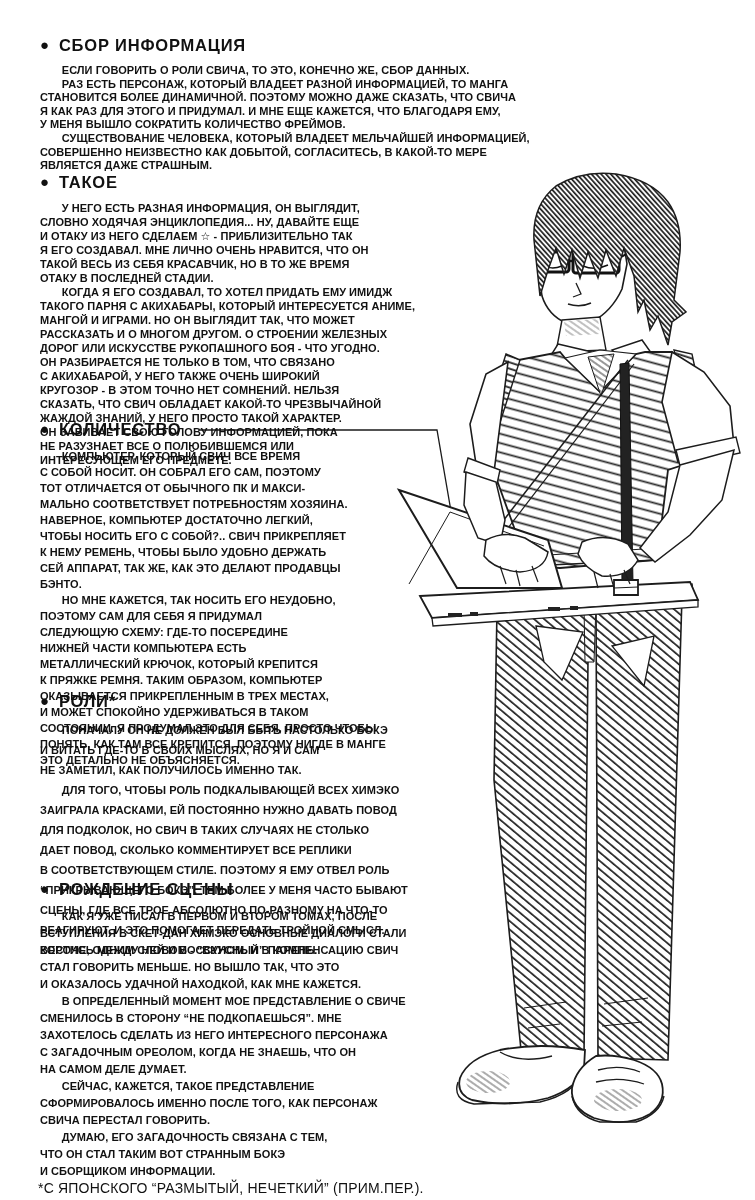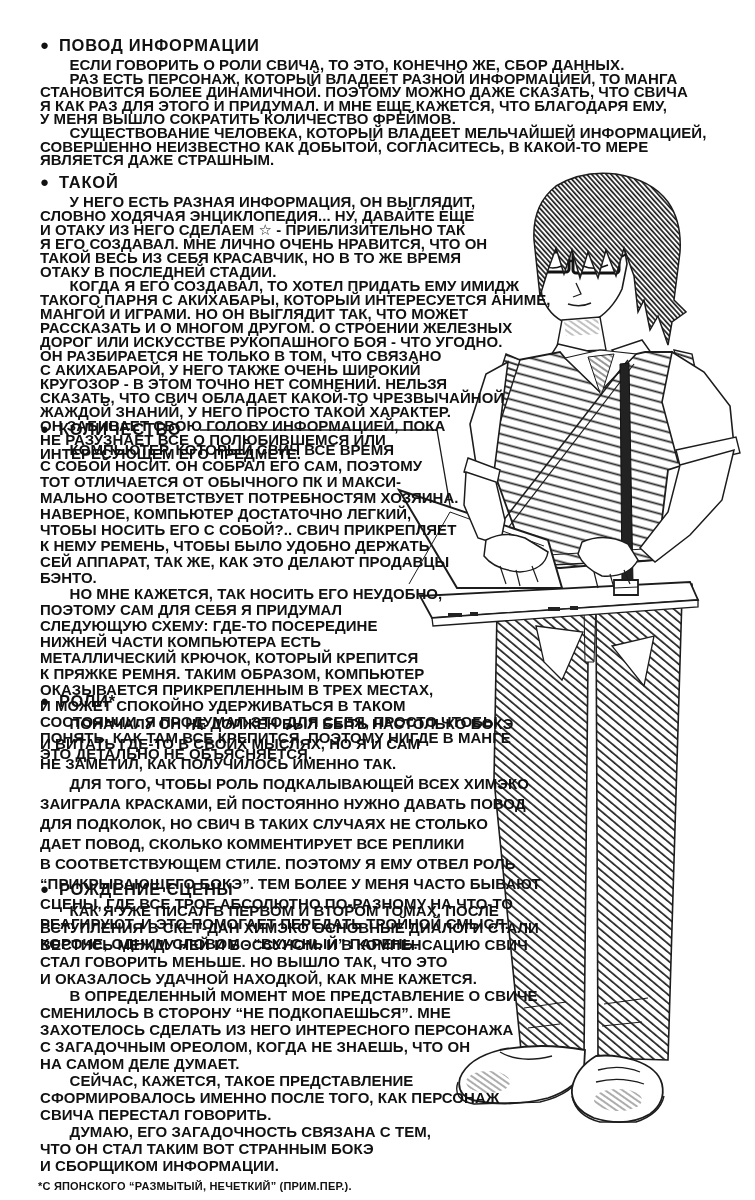--- a/index.html
+++ b/index.html
@@ -4,29 +4,29 @@
 <style>
   html,body{margin:0;padding:0;background:#ffffff;}
   body{width:755px;height:1200px;overflow:hidden;
        font-family:"Liberation Sans","DejaVu Sans",sans-serif;color:#111;}
   .page{position:relative;width:755px;height:1200px;background:#fff;}
   .art{position:absolute;left:0;top:0;z-index:0;}
   .sec{position:absolute;left:40px;z-index:2;}
   .h{display:flex;align-items:center;gap:9px;font-weight:bold;
      font-size:16.5px;letter-spacing:.8px;white-space:pre;}
   .bullet{font-size:15px;line-height:1;transform:translateY(-1px);}
-  .body{font-weight:bold;font-size:15px;letter-spacing:.05px;
-        white-space:pre;margin-top:3px;}
+  .body{font-weight:bold;font-size:11px;letter-spacing:.05px;
+        white-space:pre;margin-top:9px;}
   .lh136{line-height:13.6px}
   .lh121{line-height:14px}
   .lh120{line-height:16px}
   .lh132{line-height:20px}
   .lh129{line-height:17px}
   .footnote{position:absolute;left:38px;top:1180px;z-index:2;
-            font-weight:bold;font-size:11px;letter-spacing:.2px;white-space:pre;}
+            font-weight:normal;font-size:14px;letter-spacing:.2px;white-space:pre;}
   svg *{vector-effect:non-scaling-stroke;}
 </style>
 </head>
 <body>
 
 <div class="page">
 
   <svg class="art" width="755" height="1200" viewBox="0 0 755 1200" xmlns="http://www.w3.org/2000/svg">
     <defs>
       <pattern id="p-hair" width="3.6" height="3.6" patternUnits="userSpaceOnUse" patternTransform="rotate(48)">
@@ -154,36 +154,36 @@
       <path d="M596 1056 Q576 1068 572 1088 Q570 1108 594 1118 Q626 1128 650 1114 Q666 1102 662 1084 Q658 1068 634 1060 Q614 1054 596 1056 Z" stroke-width="1.8"></path>
       <path d="M572 1096 Q576 1116 600 1122 L636 1122 Q660 1114 664 1096" fill="none" stroke-width="1.4"></path>
       <path d="M598 1070 Q620 1064 640 1072 M596 1082 Q620 1076 644 1084" fill="none" stroke-width="1.3"></path>
       <ellipse cx="618" cy="1100" rx="24" ry="11" fill="url(#p-lite)" stroke="none" opacity=".8"></ellipse>
     </g>
   </svg>
 
   <div class="sec" style="top:36px">
     <div class="h">
       <span class="bullet">●</span>
-      <span>ПОВОД ИНФОРМАЦИИ</span>
+      <span>СБОР ИНФОРМАЦИЯ</span>
     </div>
     <div class="body lh136">       ЕСЛИ ГОВОРИТЬ О РОЛИ СВИЧА, ТО ЭТО, КОНЕЧНО ЖЕ, СБОР ДАННЫХ.
        РАЗ ЕСТЬ ПЕРСОНАЖ, КОТОРЫЙ ВЛАДЕЕТ РАЗНОЙ ИНФОРМАЦИЕЙ, ТО МАНГА
 СТАНОВИТСЯ БОЛЕЕ ДИНАМИЧНОЙ. ПОЭТОМУ МОЖНО ДАЖЕ СКАЗАТЬ, ЧТО СВИЧА
 Я КАК РАЗ ДЛЯ ЭТОГО И ПРИДУМАЛ. И МНЕ ЕЩЕ КАЖЕТСЯ, ЧТО БЛАГОДАРЯ ЕМУ,
 У МЕНЯ ВЫШЛО СОКРАТИТЬ КОЛИЧЕСТВО ФРЕЙМОВ.
        СУЩЕСТВОВАНИЕ ЧЕЛОВЕКА, КОТОРЫЙ ВЛАДЕЕТ МЕЛЬЧАЙШЕЙ ИНФОРМАЦИЕЙ,
 СОВЕРШЕННО НЕИЗВЕСТНО КАК ДОБЫТОЙ, СОГЛАСИТЕСЬ, В КАКОЙ-ТО МЕРЕ
 ЯВЛЯЕТСЯ ДАЖЕ СТРАШНЫМ.</div>
   </div>
 
   <div class="sec" style="top:173px">
     <div class="h">
       <span class="bullet">●</span>
-      <span>ТАКОЙ</span>
+      <span>ТАКОЕ</span>
     </div>
     <div class="body lh121">       У НЕГО ЕСТЬ РАЗНАЯ ИНФОРМАЦИЯ, ОН ВЫГЛЯДИТ,
 СЛОВНО ХОДЯЧАЯ ЭНЦИКЛОПЕДИЯ... НУ, ДАВАЙТЕ ЕЩЕ
 И ОТАКУ ИЗ НЕГО СДЕЛАЕМ ☆ - ПРИБЛИЗИТЕЛЬНО ТАК
 Я ЕГО СОЗДАВАЛ. МНЕ ЛИЧНО ОЧЕНЬ НРАВИТСЯ, ЧТО ОН
 ТАКОЙ ВЕСЬ ИЗ СЕБЯ КРАСАВЧИК, НО В ТО ЖЕ ВРЕМЯ
 ОТАКУ В ПОСЛЕДНЕЙ СТАДИИ.
        КОГДА Я ЕГО СОЗДАВАЛ, ТО ХОТЕЛ ПРИДАТЬ ЕМУ ИМИДЖ
 ТАКОГО ПАРНЯ С АКИХАБАРЫ, КОТОРЫЙ ИНТЕРЕСУЕТСЯ АНИМЕ,
 МАНГОЙ И ИГРАМИ. НО ОН ВЫГЛЯДИТ ТАК, ЧТО МОЖЕТ

